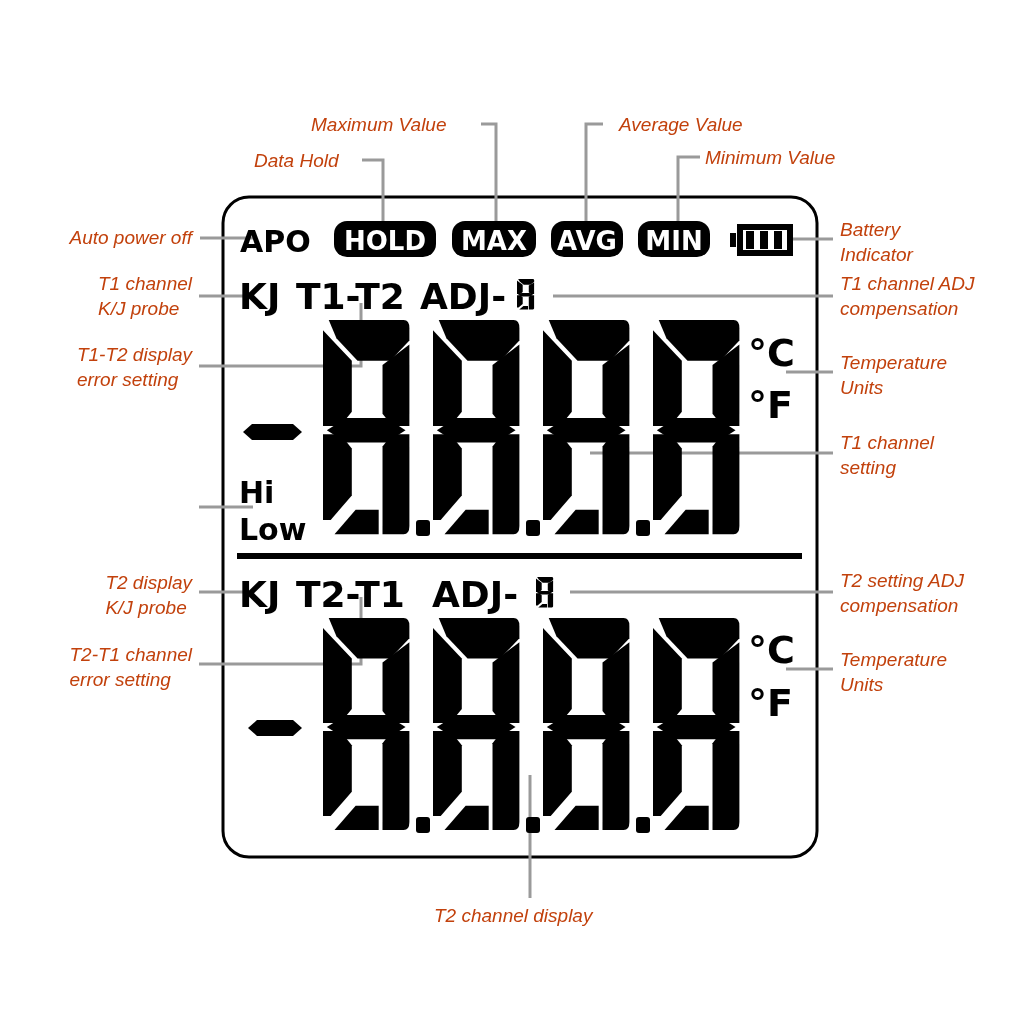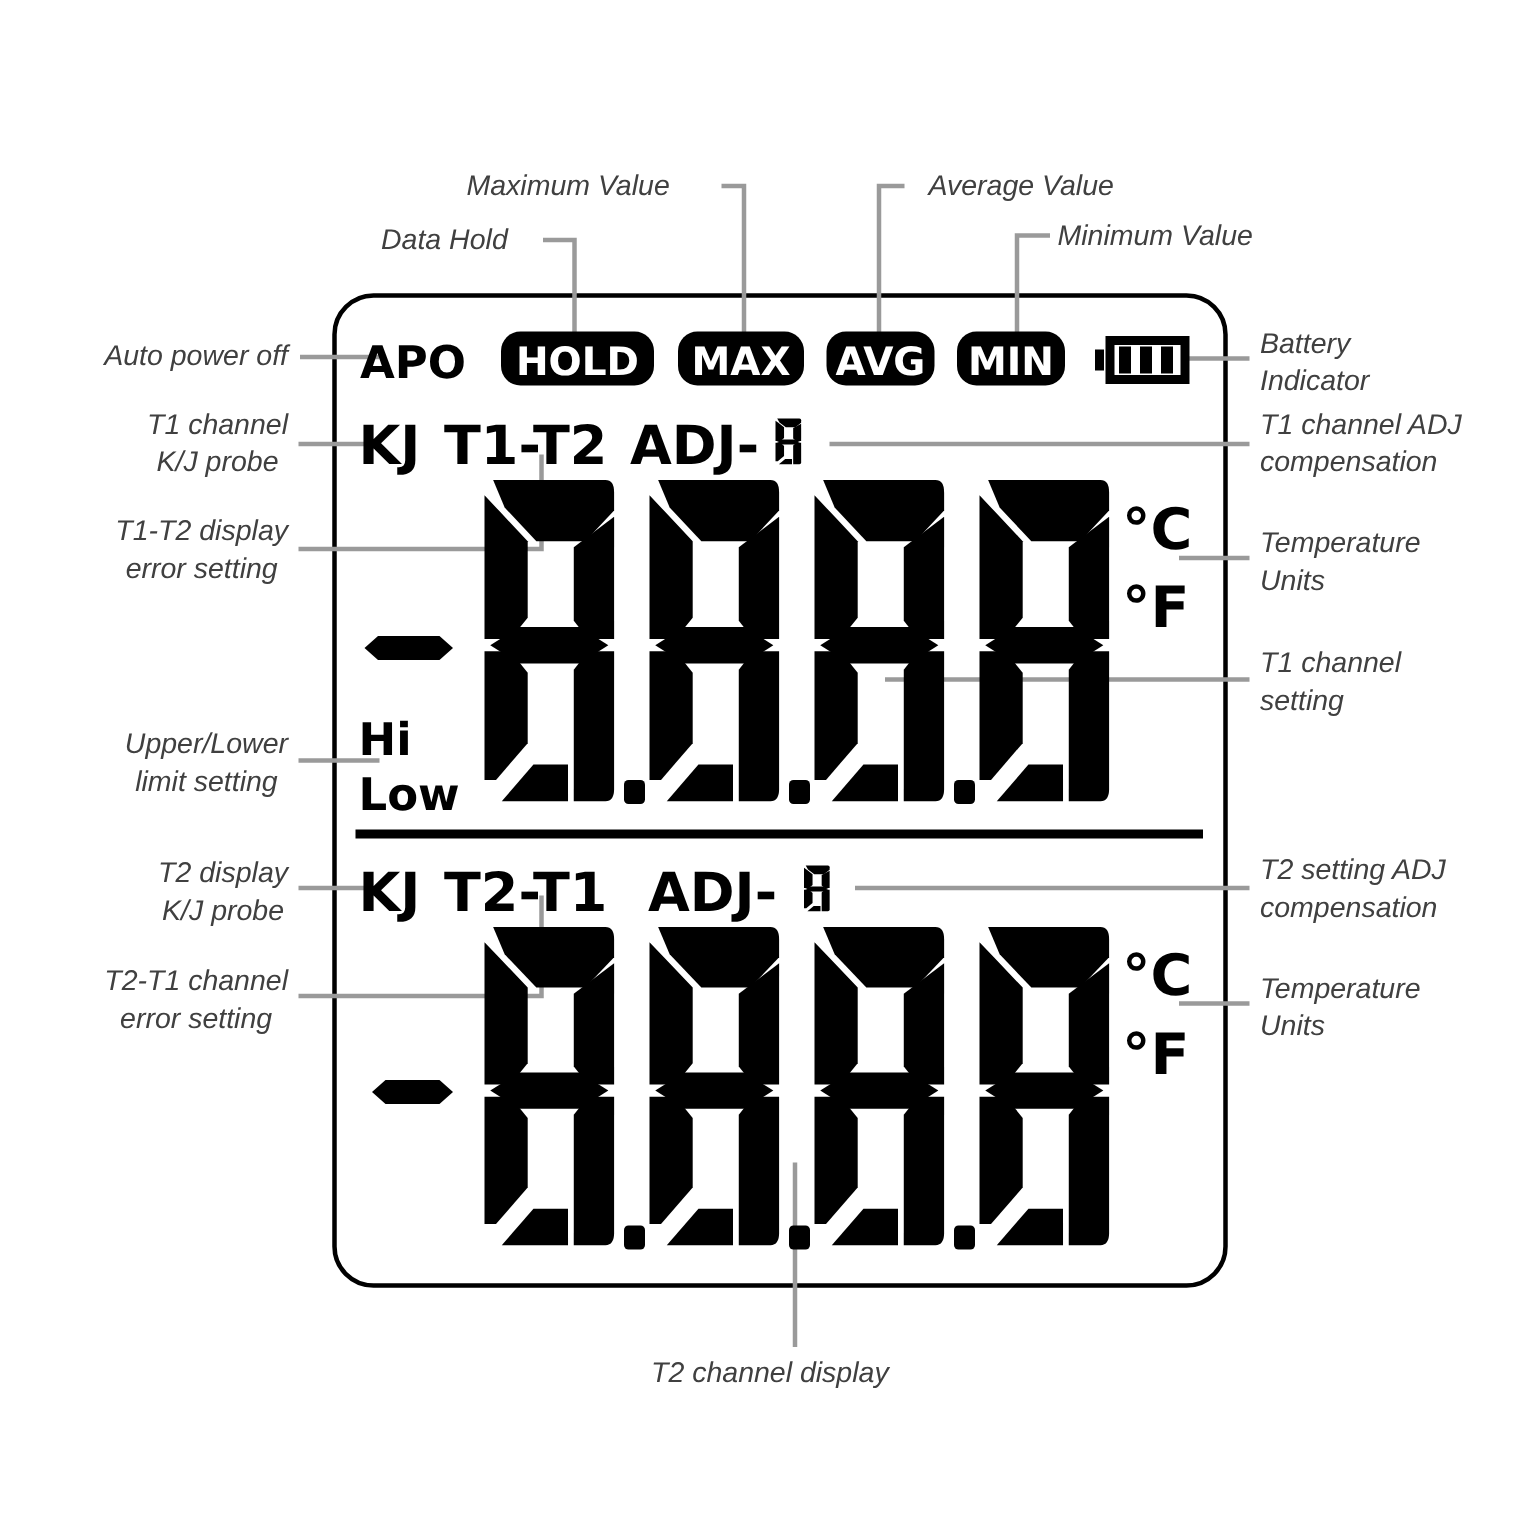--- a/index.html
+++ b/index.html
@@ -1,19 +1,19 @@
 <!DOCTYPE html>
 <html><head>
 <meta charset="utf-8">
 <style>
   html, body { margin:0; padding:0; background:#ffffff; }
   body { width:1024px; height:1024px; position:relative; overflow:hidden; font-family:"Liberation Sans", sans-serif; }
   #stage { position:absolute; left:0; top:0; width:1024px; height:1024px; }
-  .callout { position:absolute; font-family:"Liberation Sans", sans-serif; font-style:italic; font-size:19px; line-height:25px; color:#404040; white-space:nowrap; }
-  .callout.right-align { text-align:center; }
+  .callout { position:absolute; font-family:"Liberation Sans", sans-serif; font-style:italic; font-size:19px; line-height:25px; color:#c2410c; white-space:nowrap; }
+  .callout.right-align { text-align:left; }
   .lcd-text { font-family:"DejaVu Sans", sans-serif; font-weight:bold; fill:#000; }
   .lcd-pill-text { font-family:"DejaVu Sans", sans-serif; font-weight:bold; fill:#fff; }
 </style>
 </head>
 <body>
 
 <div id="stage">
 
 <svg width="1024" height="1024" viewBox="0 0 1024 1024" style="position:absolute;left:0;top:0">
   <defs>
@@ -209,24 +209,20 @@
 <div class="callout" style="left:840px;top:350px">
   <div>Temperature</div>
   <div>Units</div>
 </div>
 
 <div class="callout" style="left:840px;top:430px">
   <div>T1 channel</div>
   <div>setting</div>
 </div>
 
-<div class="callout right-align" style="right:832px;top:484px">
-  <div>Upper/Lower</div>
-  <div>limit setting</div>
-</div>
 
 <div class="callout right-align" style="right:832px;top:570px">
   <div>T2 display</div>
   <div>K/J probe</div>
 </div>
 
 <div class="callout" style="left:840px;top:568px">
   <div>T2 setting ADJ</div>
   <div>compensation</div>
 </div>

